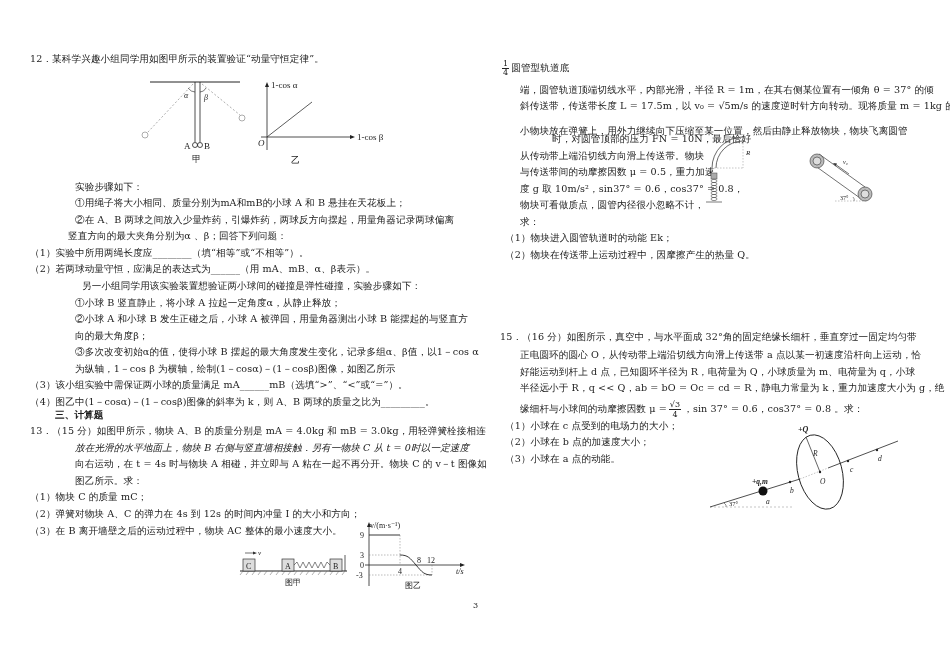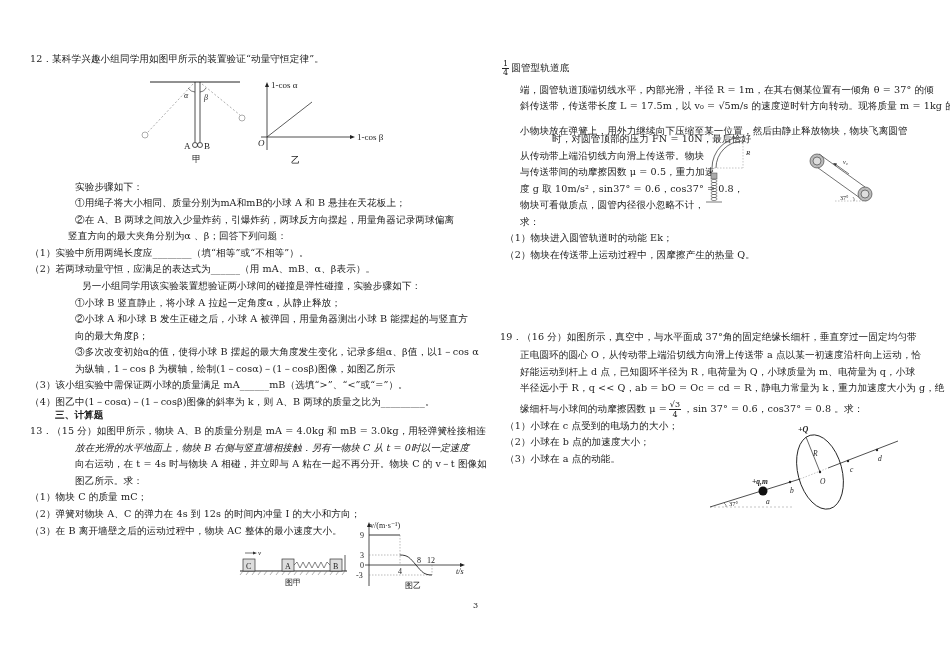--- a/index.html
+++ b/index.html
@@ -173,21 +173,21 @@
   <circle cx="60" cy="44" r="7" fill="#bbb" stroke="#333" stroke-width="0.6"></circle>
   <circle cx="60" cy="44" r="4" fill="#ddd" stroke="#333" stroke-width="0.6"></circle>
   <line x1="44" y1="24" x2="30" y2="14" stroke="#333" stroke-width="0.7"></line>
   <polygon points="28,13 32,13.5 30.5,16.3" fill="#333"></polygon>
   <text x="38" y="14" font-size="6" font-style="italic">v₀</text>
   <line x1="30" y1="51" x2="62" y2="51" stroke="#888" stroke-width="0.5" stroke-dasharray="1.5,1.5"></line>
   <path d="M48,47 Q50,49 49,51" fill="none" stroke="#333" stroke-width="0.5"></path>
   <text x="35" y="50" font-size="6">37°</text>
 </svg>
 
-<div class="ln" style="left:500px;top:330px;">19．（16 分）如图所示，真空中，与水平面成 37°角的固定绝缘长细杆，垂直穿过一固定均匀带</div>
+<div class="ln" style="left:500px;top:330px;">15．（16 分）如图所示，真空中，与水平面成 32°角的固定绝缘长细杆，垂直穿过一固定均匀带</div>
 <div class="ln" style="left:520px;top:348px;">正电圆环的圆心 O，从传动带上端沿切线方向滑上传送带 a 点以某一初速度沿杆向上运动，恰</div>
 <div class="ln" style="left:520px;top:365px;">好能运动到杆上 d 点，已知圆环半径为 R，电荷量为 Q，小球质量为 m、电荷量为 q，小球</div>
 <div class="ln" style="left:520px;top:381px;">半径远小于 R，q &lt;&lt; Q，ab = bO = Oc = cd = R，静电力常量为 k，重力加速度大小为 g，绝</div>
 <div class="ln" style="left:520px;top:400px;">
   <span>缘细杆与小球间的动摩擦因数 μ =</span><span style="display:inline-block;vertical-align:middle;text-align:center;font-size:8px;line-height:9px;margin:0 2px;"><span style="display:block;border-bottom:0.8px solid #222;padding:0 1px;">√3</span><span style="display:block;">4</span></span><span>，sin 37° = 0.6，cos37° = 0.8 。求：</span>
 </div>
 <div class="ln" style="left:505px;top:419px;">（1）小球在 c 点受到的电场力的大小；</div>
 <div class="ln" style="left:505px;top:435px;">（2）小球在 b 点的加速度大小；</div>
 <div class="ln" style="left:505px;top:452px;">（3）小球在 a 点的动能。</div>
 

